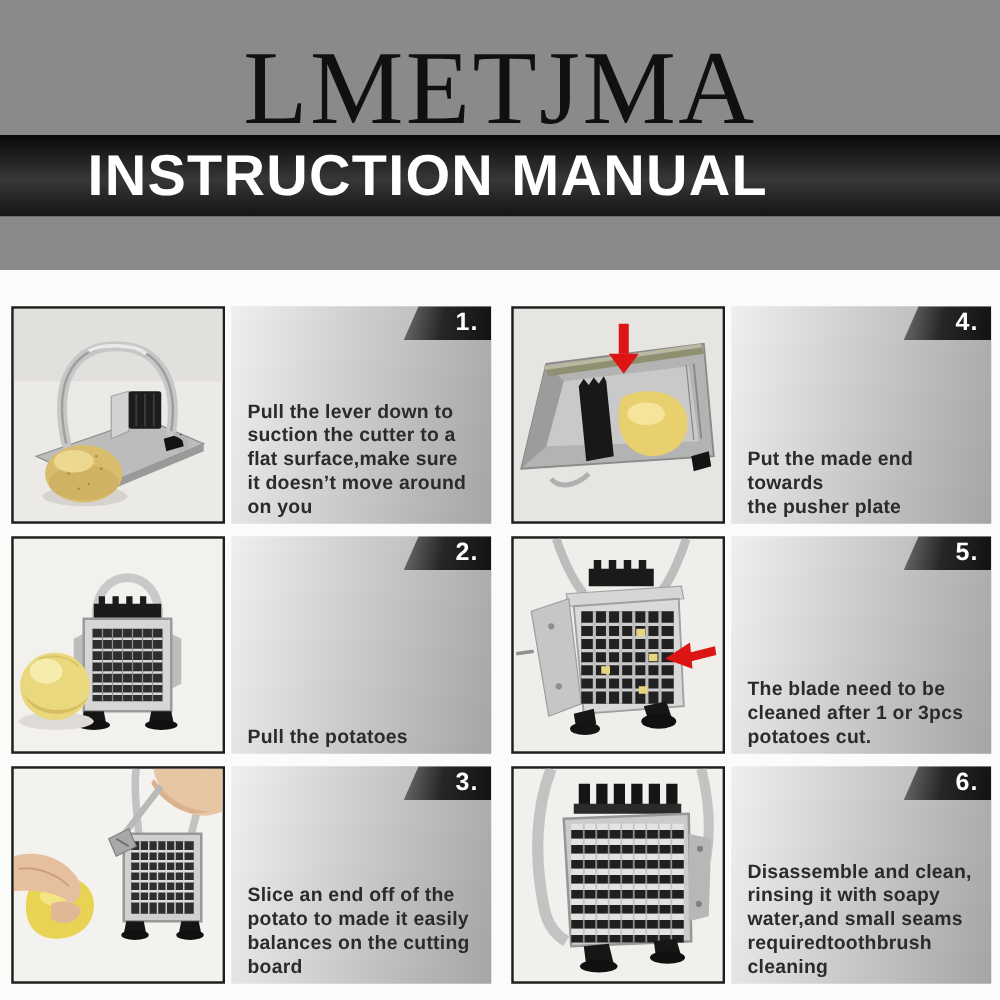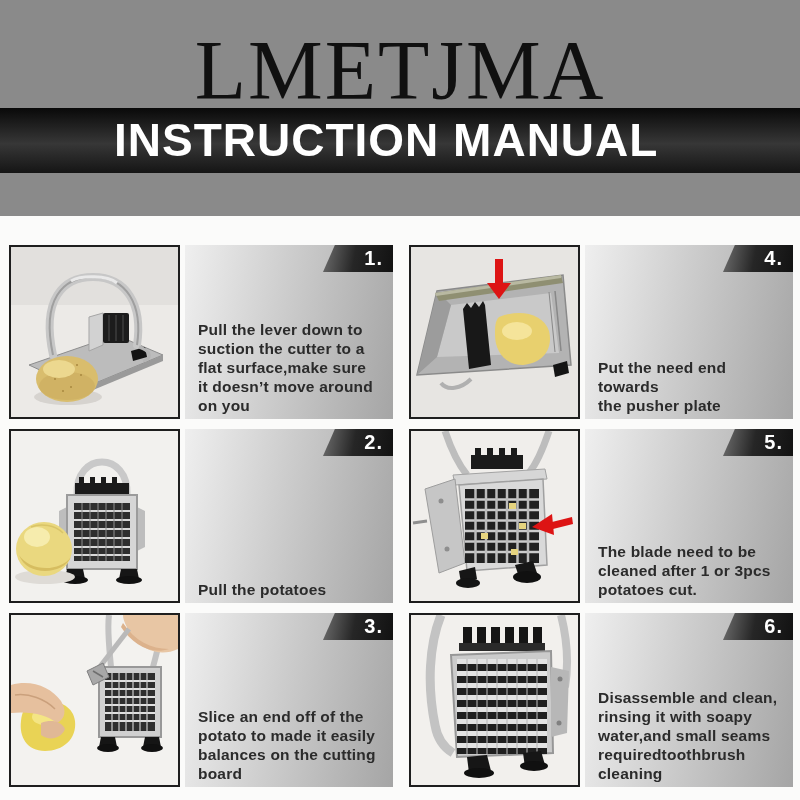--- a/index.html
+++ b/index.html
@@ -12,21 +12,21 @@
   .top { height:216px; background:#8a8a8a; position:relative; }
   .brand {
     height:140px; display:flex; align-items:center; justify-content:center;
     font-family:"Liberation Serif", serif; font-size:84px; font-weight:400;
     color:#101010; letter-spacing:2px;
   }
   .banner {
     position:absolute; left:0; top:108px; width:100%; height:65px;
     background:linear-gradient(180deg,#090909 0%,#373737 55%,#151515 100%);
     color:#ffffff; font-weight:bold; font-size:46px; line-height:65px;
-    padding-left:114px; box-sizing:border-box; letter-spacing:1px;
+    padding-left:70px; box-sizing:border-box; letter-spacing:1px;
   }
   
   .rows { margin:29px 7px 0 9px; }
   .row { display:flex; margin-bottom:10px; height:174px; }
   .cell { display:flex; width:384px; flex:none; }
   .cell-right { margin-left:16px; }
   .photo {
     width:171px; height:174px; box-sizing:border-box;
     border:2px solid #1e1e1e; background:#efedeb; margin-right:5px; flex:none;
   }
@@ -130,21 +130,21 @@
           </g>
           <g>
             <rect x="84" y="12" width="8" height="24" fill="#dd1414"></rect>
             <polygon points="76,36 100,36 88,52" fill="#dd1414"></polygon>
           </g>
         </svg>
       </div>
       <div class="panel">
         <div class="badge">4.</div>
         <div class="steptext">
-          <span>Put the need end towards
+          <span>Put the made end towards
 the pusher plate</span>
         </div>
       </div>
     </div>
   </div>
 
   <div class="row">
 
     <div class="cell">
       <div class="photo">

